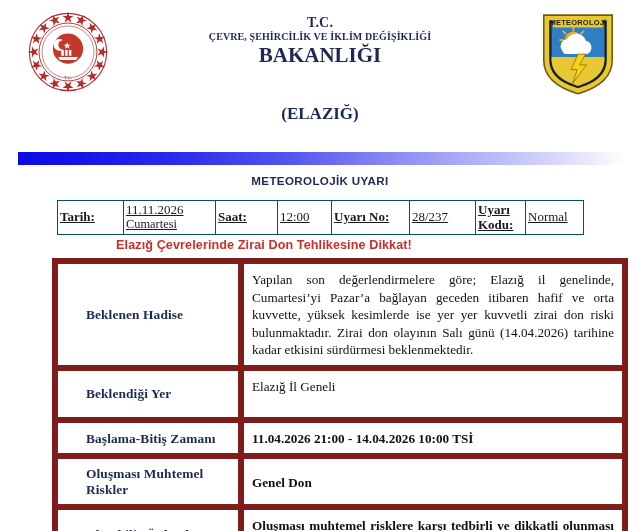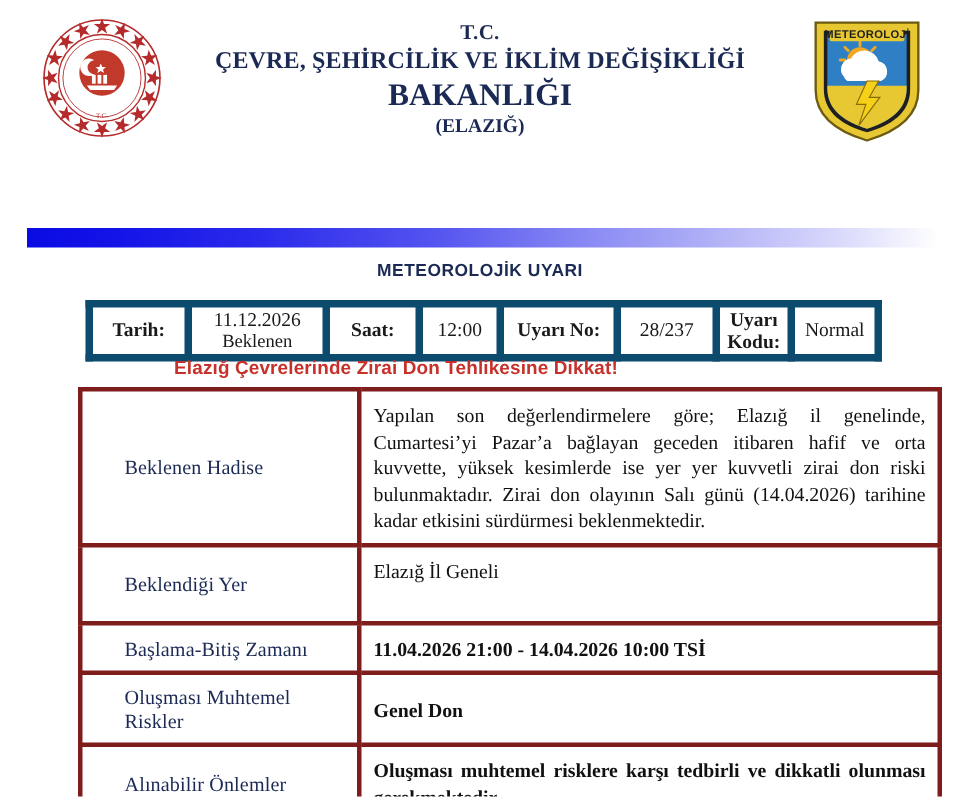--- a/index.html
+++ b/index.html
@@ -33,24 +33,24 @@
     left:120px; top:14px;
     width:400px;
     text-align:center;
   }
   .header-titles div {
     color:#1b2a55;
     font-weight:bold;
     line-height:1.22;
   }
   .ht-tc      { font-size:14px; letter-spacing:.2px; }
-  .ht-main    { font-size:16px; letter-spacing:.1px; }
+  .ht-main    { font-size:10px; letter-spacing:.1px; }
   .ht-bak     { font-size:21px; }
   .ht-sub     { font-size:13.6px; }
-  .ht-city    { font-size:13px; }
+  .ht-city    { font-size:17px;margin-top:35px; }
 
   
   .grad-bar {
     position:absolute;
     left:18px; top:152px;
     width:608px; height:13px;
     background:linear-gradient(to right,
         #0a0ae4 0%, #1414e8 10%, #2b2bec 26%,
         #5555f0 45%, #8b8bf4 62%, #b9b9f8 78%,
         #dcdcfc 90%, #ffffff 100%);
@@ -71,27 +71,27 @@
 
   
   .info-table {
     position:absolute;
     left:57px; top:200px;
     width:526px;
     border-collapse:collapse;
     table-layout:fixed;
   }
   .info-table td {
-    border:5px solid #0c4a6e;
-    text-align:center;
+    border:1px solid #0c4a6e;
     vertical-align:middle;
     font-size:13px;
     height:34px;
     padding:1px 2px;
     line-height:1.12;
+    text-decoration:underline;
   }
   .info-table td.lbl { font-weight:bold; }
   .info-table td.val { font-weight:normal; }
   .date-2 { font-size:12.4px; display:block; }
 
   
   .red-headline {
     position:absolute;
     left:0; top:238px;
     width:528px;
@@ -105,27 +105,27 @@
 
   
   .main-table {
     position:absolute;
     left:52px; top:258px;
     width:576px;
     border-collapse:collapse;
     table-layout:fixed;
   }
   .main-table td {
-    border:3px solid #7f1d1d;
+    border:6px solid #7f1d1d;
     vertical-align:top;
     padding:7px 8px 6px 8px;
   }
   .main-table td.label {
     width:186px;
-    font-weight:normal;
+    font-weight:bold;
     font-size:13.4px;
     color:#1b2a55;
     vertical-align:middle;
     padding-left:28px;
     letter-spacing:.1px;
     margin-top:19px;
   }
   .main-table td.value {
     font-size:13.2px;
     color:#111111;
@@ -210,22 +210,22 @@
 
 <div class="grad-bar"></div>
 
 <div class="section-title">METEOROLOJİK UYARI</div>
 
 <table class="info-table">
   <tbody>
       <tr>
     <td class="lbl" style="width:66px">Tarih:</td>
     <td class="val" style="width:92px">
-      <span>11.12.2026</span>
-      <span class="date-2">Beklenen</span>
+      <span>11.11.2026</span>
+      <span class="date-2">Cumartesi</span>
     </td>
     <td class="lbl" style="width:62px">Saat:</td>
     <td class="val" style="width:54px">12:00</td>
     <td class="lbl" style="width:78px">Uyarı No:</td>
     <td class="val" style="width:66px">28/237</td>
     <td class="lbl" style="width:50px">Uyarı Kodu:</td>
     <td class="val" style="width:58px">Normal</td>
   </tr>
 </tbody>
   </table>

